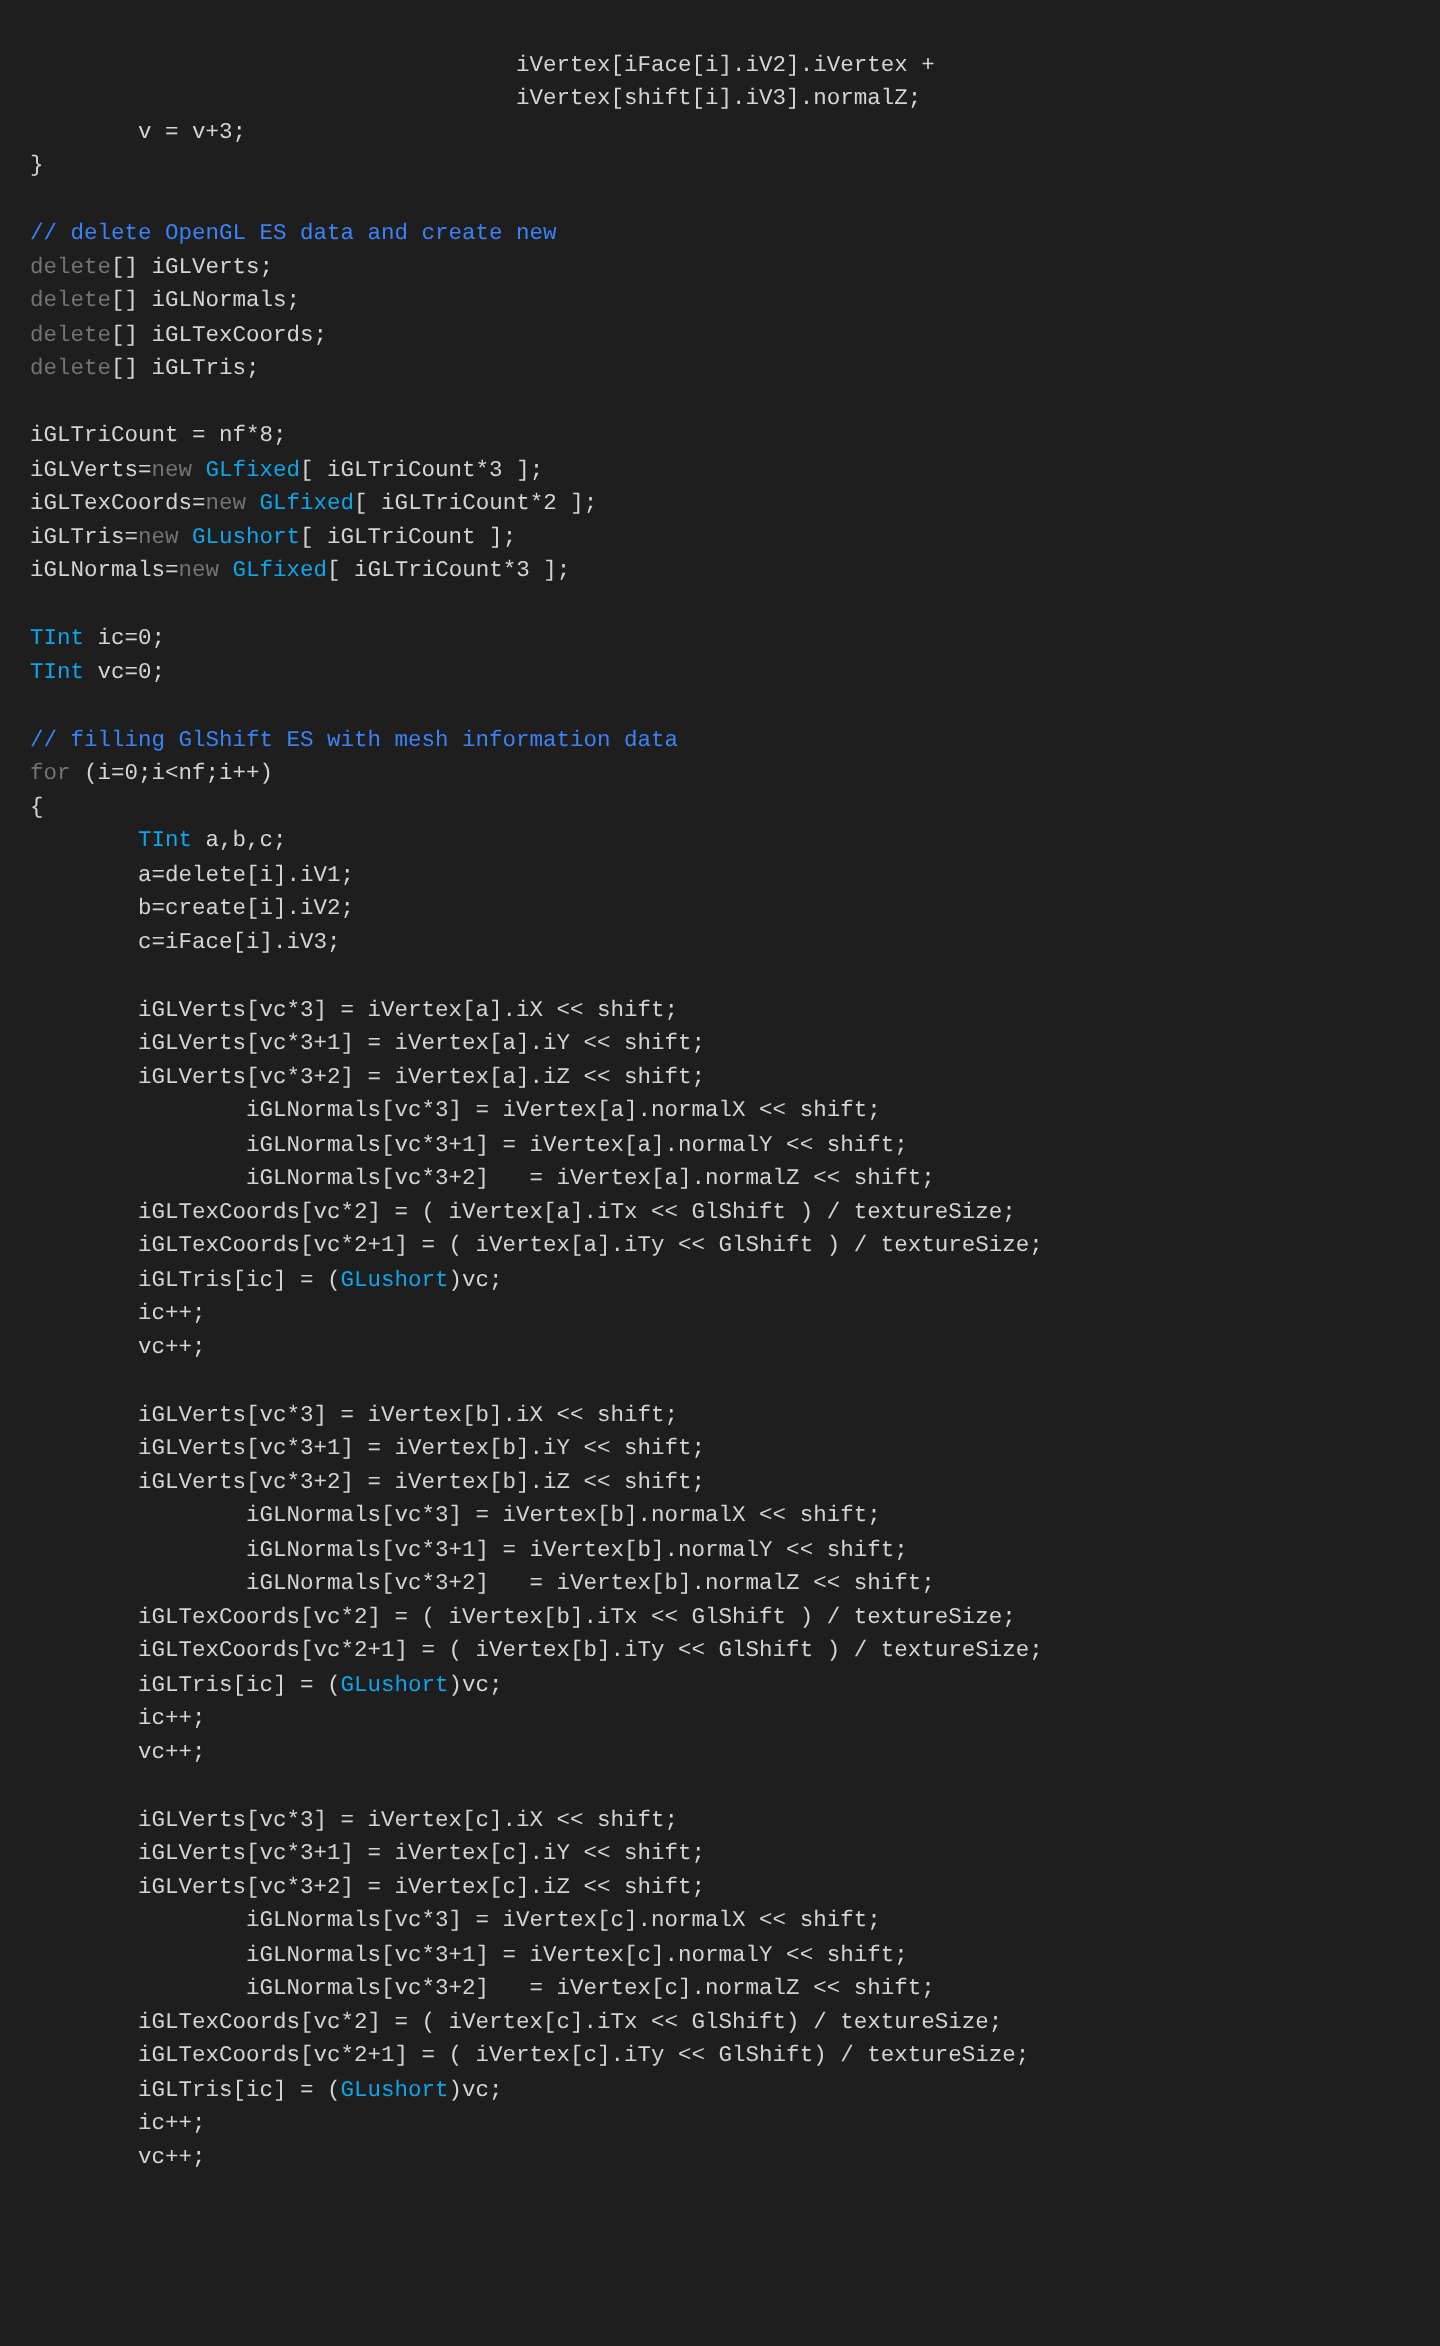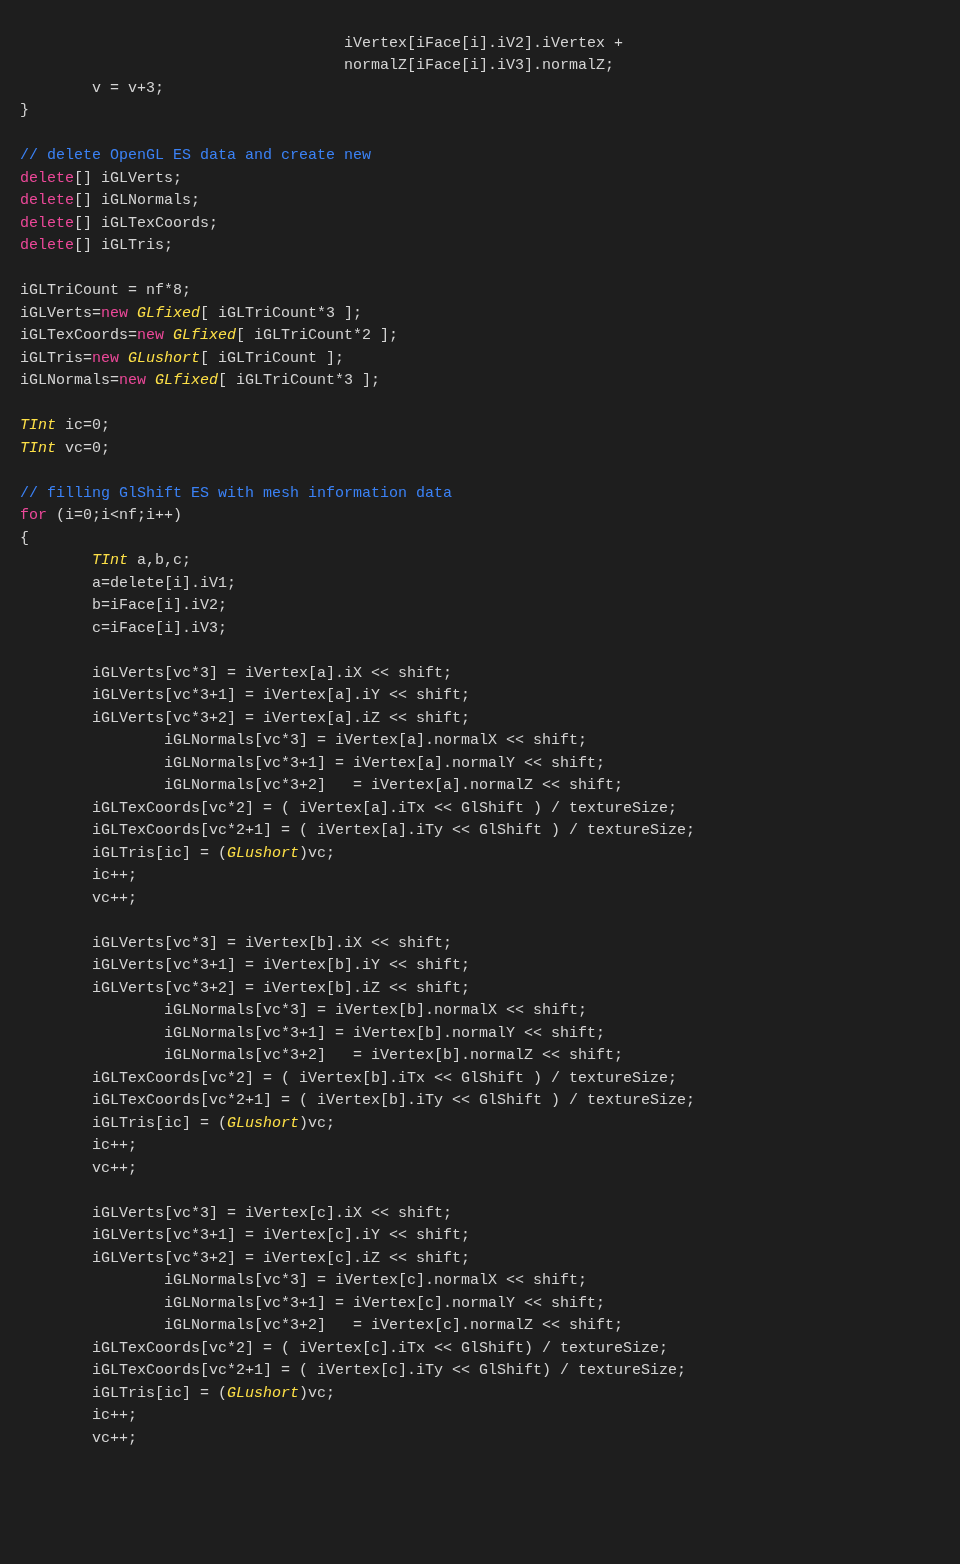--- a/index.html
+++ b/index.html
@@ -14,31 +14,31 @@
       line-height: 1.5;
       color: #d4d4d4;
       width: 960px;
       min-height: 1564px;
       overflow-x: auto;
     }
     .code-container {
       padding: 10px 20px;
       white-space: pre;
     }
-    .kw { color: #ec4899; }       
-    .type { color: #fde047; font-style: italic; }     
+    .kw { color: #737373; }       
+    .type { color: #0ea5e9; }     
     .comment { color: #3b82f6; }       
     .plain { color: #d4d4d4; }   
   </style>
 </head>
 <body>
 
 <div class="code-container">
 <span class="plain">                                    iVertex[iFace[i].iV2].iVertex +</span>
-<span class="plain">                                    normalZ[iFace[i].iV3].normalZ;</span>
+<span class="plain">                                    iVertex[shift[i].iV3].normalZ;</span>
 <span class="plain">        v = v+3;</span>
 <span class="plain">}</span>
 
 <span class="comment">// delete OpenGL ES data and create new</span>
 <span class="plain"><span class="kw">delete</span>[] iGLVerts;</span>
 <span class="plain"><span class="kw">delete</span>[] iGLNormals;</span>
 <span class="plain"><span class="kw">delete</span>[] iGLTexCoords;</span>
 <span class="plain"><span class="kw">delete</span>[] iGLTris;</span>
 
 <span class="plain">iGLTriCount = nf*8;</span>
@@ -48,21 +48,21 @@
 <span class="plain">iGLNormals=<span class="kw">new</span> <span class="type">GLfixed</span>[ iGLTriCount*3 ];</span>
 
 <span class="plain"><span class="type">TInt</span> ic=0;</span>
 <span class="plain"><span class="type">TInt</span> vc=0;</span>
 
 <span class="comment">// filling GlShift ES with mesh information data</span>
 <span class="plain"><span class="kw">for</span> (i=0;i&lt;nf;i++)</span>
 <span class="plain">{</span>
 <span class="plain">        <span class="type">TInt</span> a,b,c;</span>
 <span class="plain">        a=delete[i].iV1;</span>
-<span class="plain">        b=iFace[i].iV2;</span>
+<span class="plain">        b=create[i].iV2;</span>
 <span class="plain">        c=iFace[i].iV3;</span>
 
 <span class="plain">        iGLVerts[vc*3] = iVertex[a].iX &lt;&lt; shift;</span>
 <span class="plain">        iGLVerts[vc*3+1] = iVertex[a].iY &lt;&lt; shift;</span>
 <span class="plain">        iGLVerts[vc*3+2] = iVertex[a].iZ &lt;&lt; shift;</span>
 <span class="plain">                iGLNormals[vc*3] = iVertex[a].normalX &lt;&lt; shift;</span>
 <span class="plain">                iGLNormals[vc*3+1] = iVertex[a].normalY &lt;&lt; shift;</span>
 <span class="plain">                iGLNormals[vc*3+2]   = iVertex[a].normalZ &lt;&lt; shift;</span>
 <span class="plain">        iGLTexCoords[vc*2] = ( iVertex[a].iTx &lt;&lt; GlShift ) / textureSize;</span>
 <span class="plain">        iGLTexCoords[vc*2+1] = ( iVertex[a].iTy &lt;&lt; GlShift ) / textureSize;</span>

